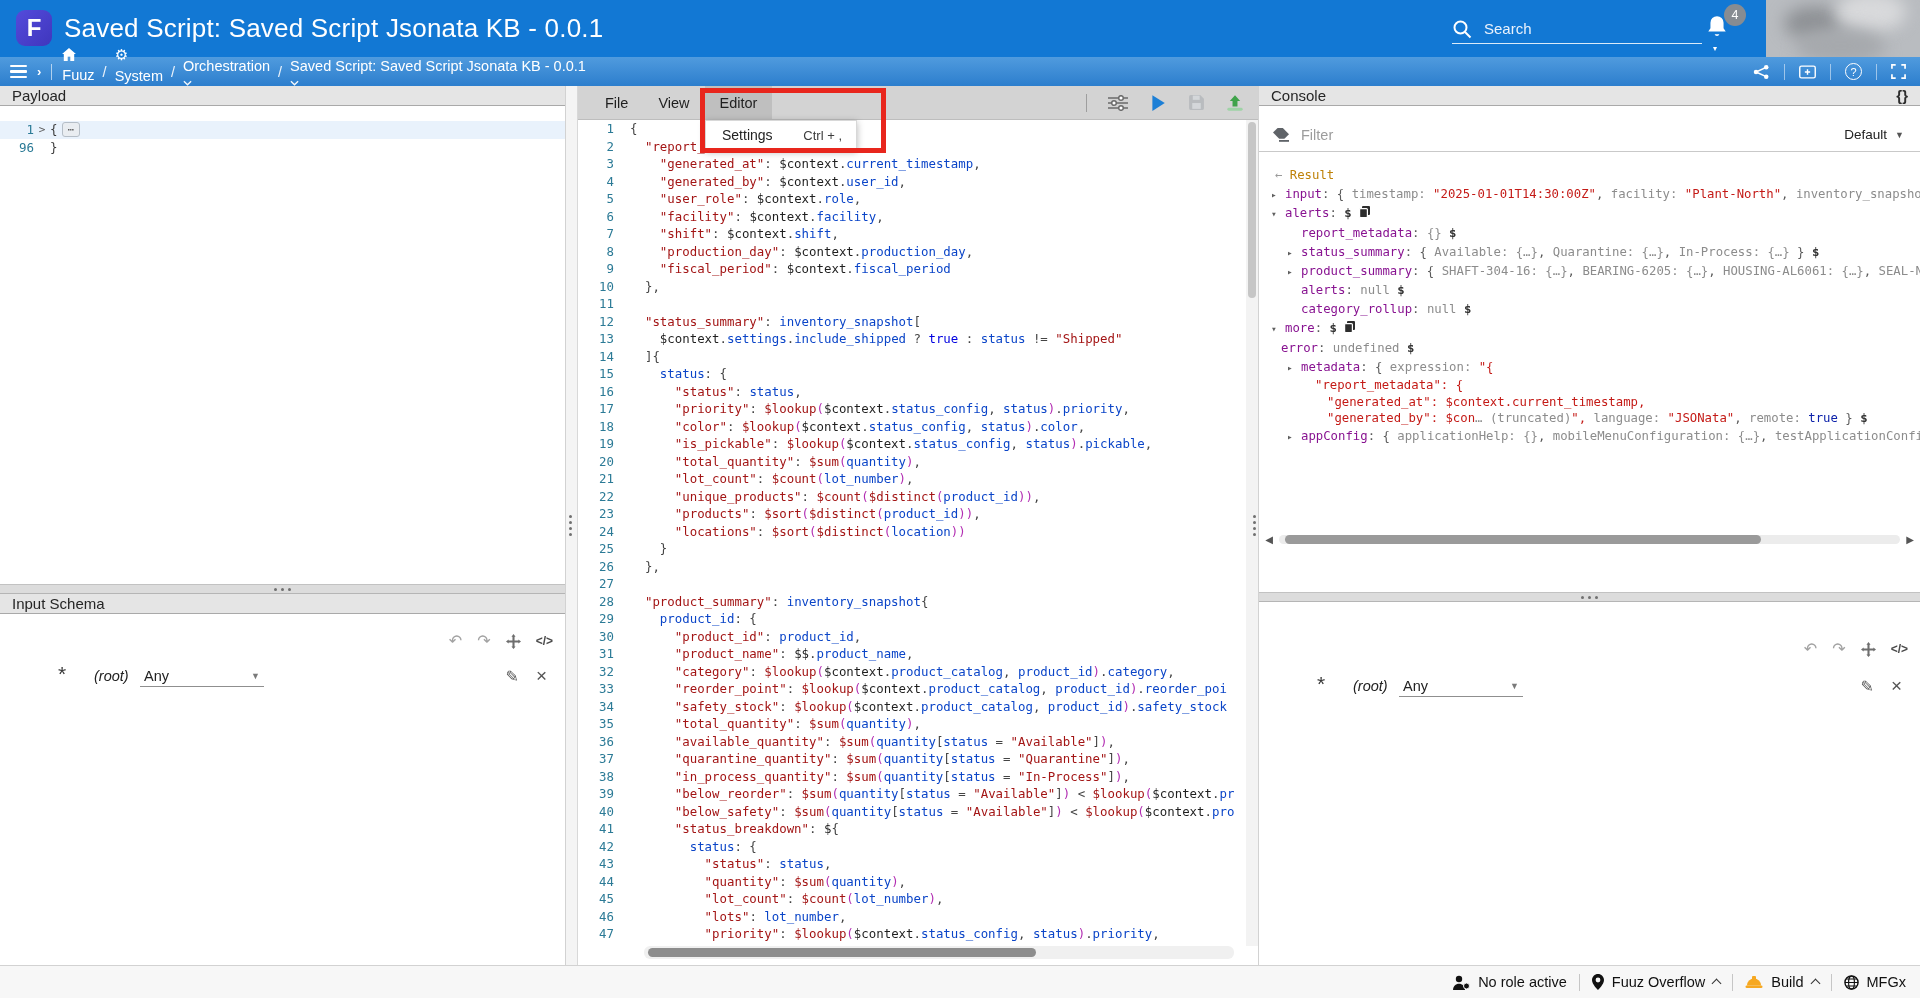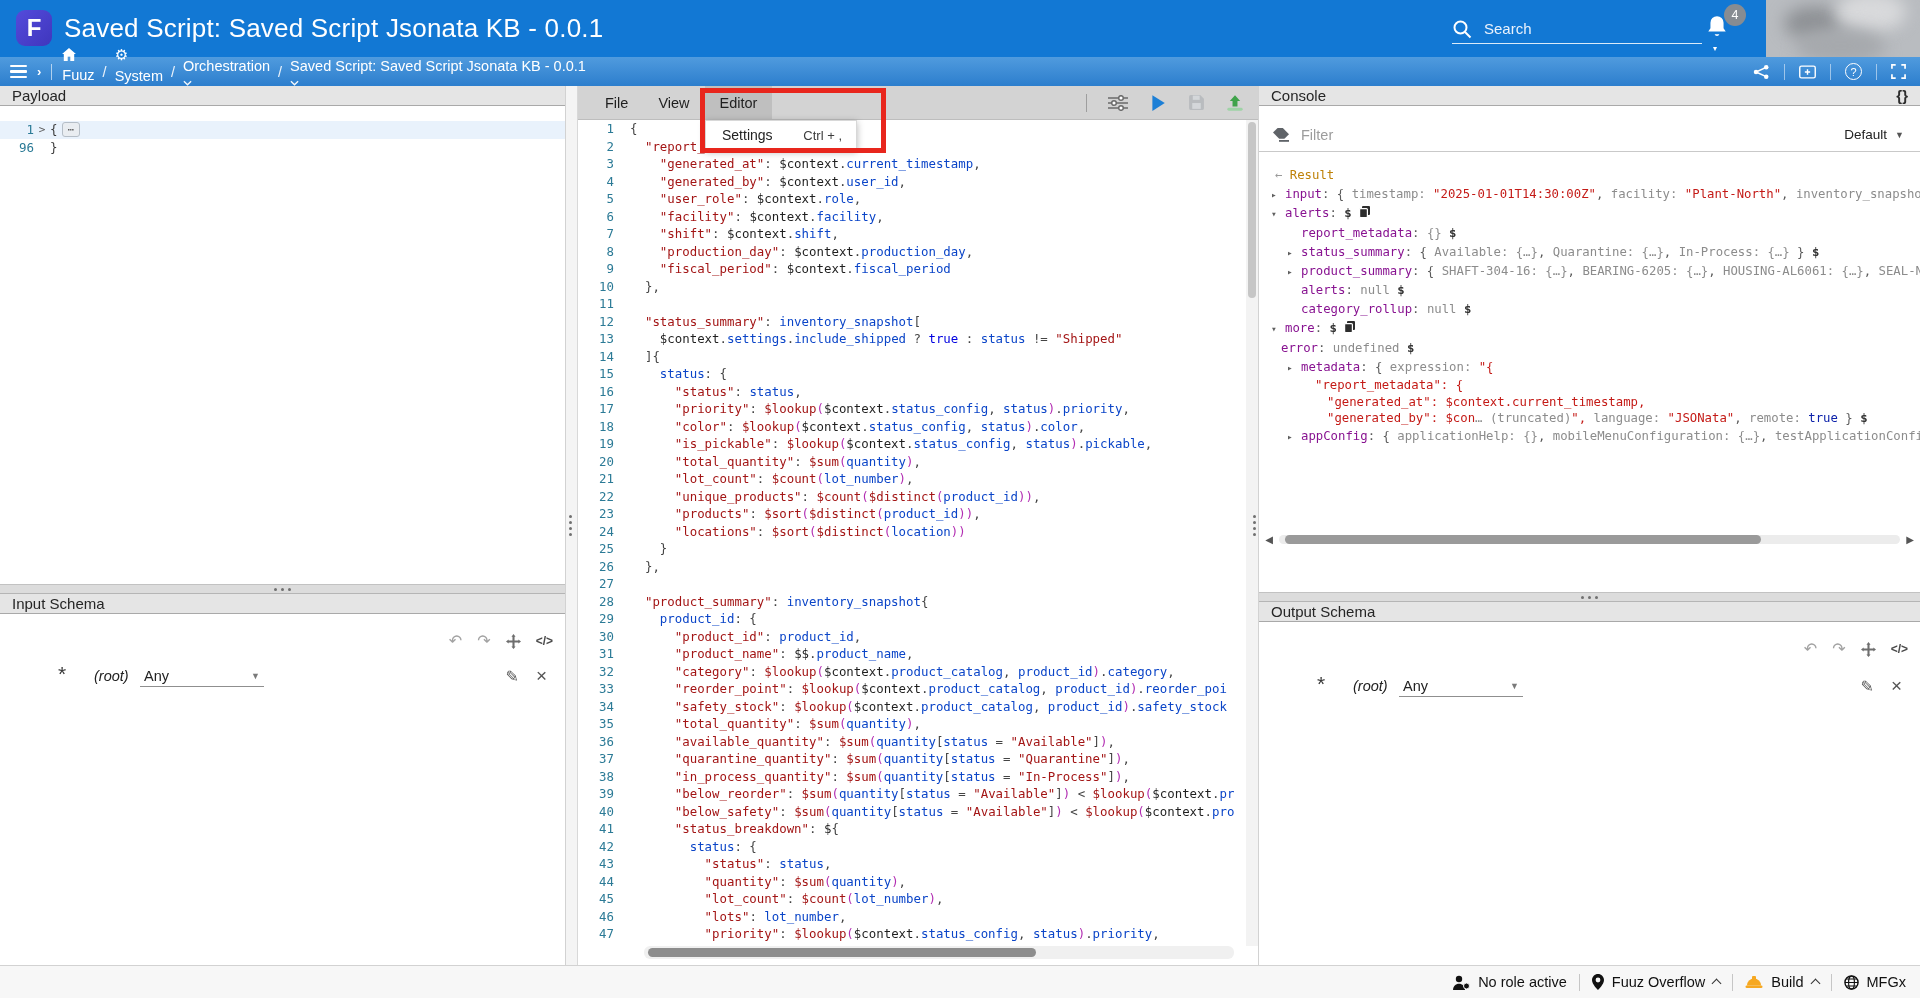--- a/index.html
+++ b/index.html
@@ -482,23 +482,20 @@
       <span class="con-track">
           <span class="thumb"></span>
         </span>
       <span class="con-arrow">▶</span>
     </div>
     <div class="hstrip con-strip">
         <i></i>
         <i></i>
         <i></i>
       </div>
-    <div class="panel-header output-schema-header">
-        <span>Output Schema</span>
-      </div>
     <div class="schema-toolbar con-toolbar">
       <span class="tb-undo">↶</span>
       <span class="tb-redo">↷</span>
       <span class="mt-btn">
         <svg width="15" height="15" viewBox="0 0 16 16">
             <path d="M8 0l2.2 2.8H9.1v4.1h4.1V5.8L16 8l-2.8 2.2V9.1H9.1v4.1h1.1L8 16l-2.2-2.8h1.1V9.1H2.8v1.1L0 8l2.8-2.2v1.1h4.1V2.8H5.8z" fill="#6e6e6e"></path>
           </svg>
       </span>
       <span class="tb-code">&lt;/&gt;</span>
     </div>

